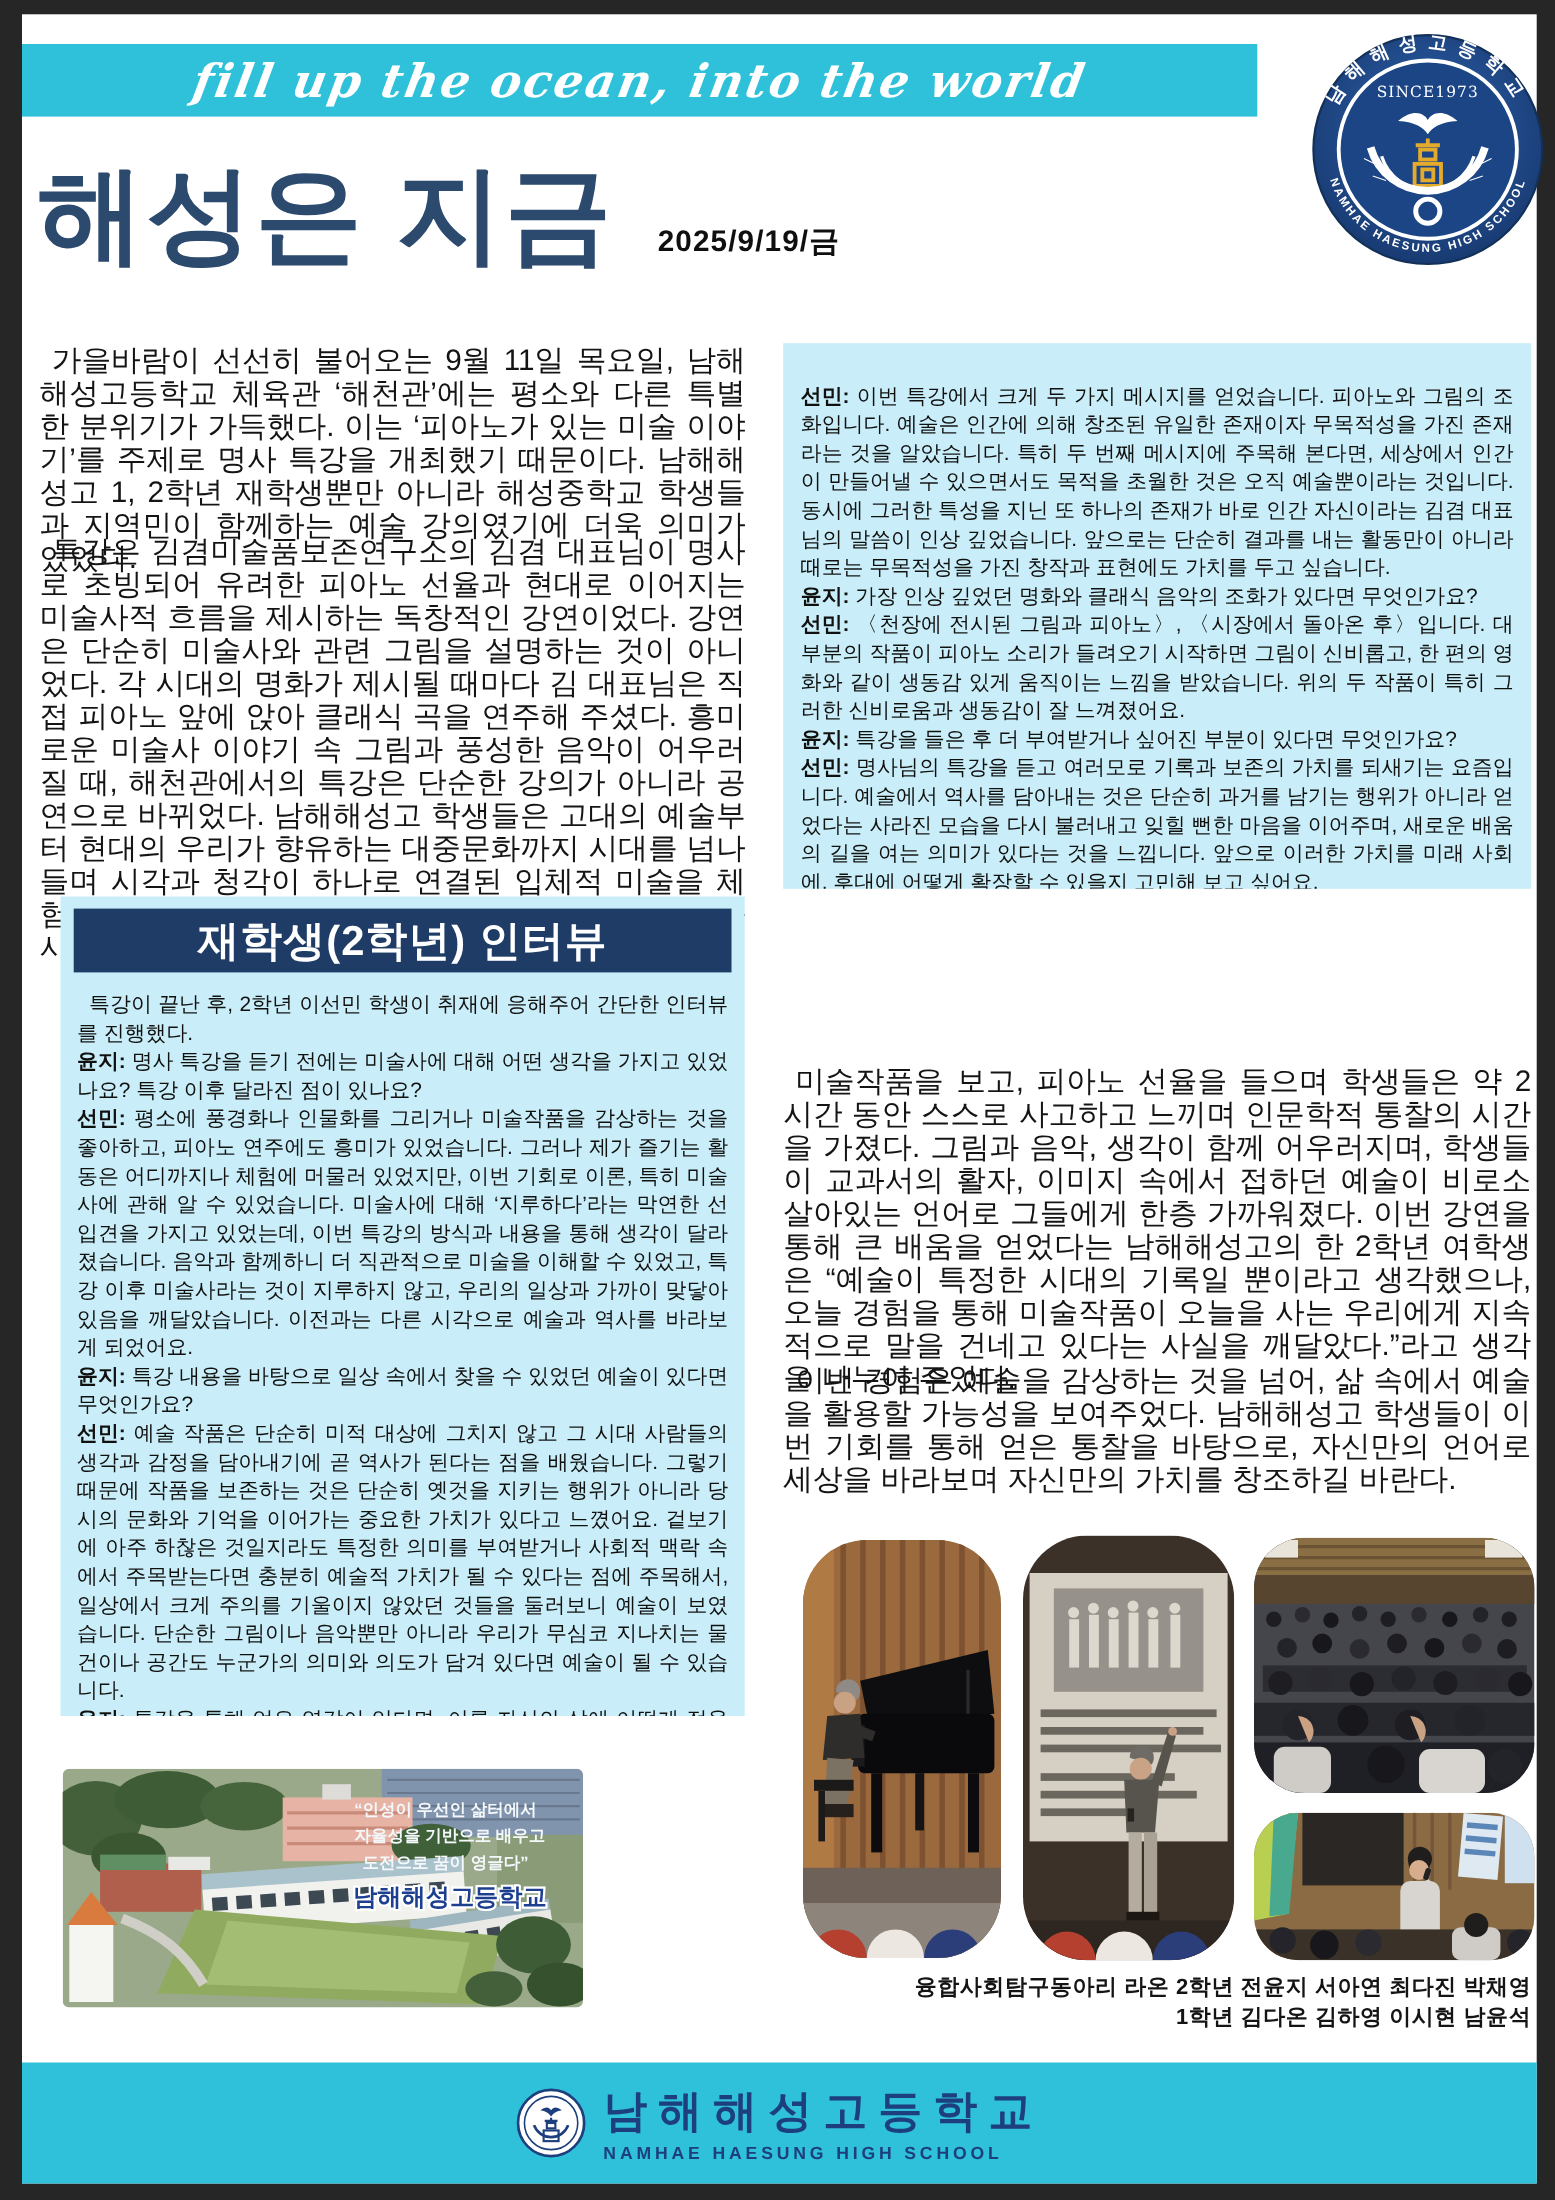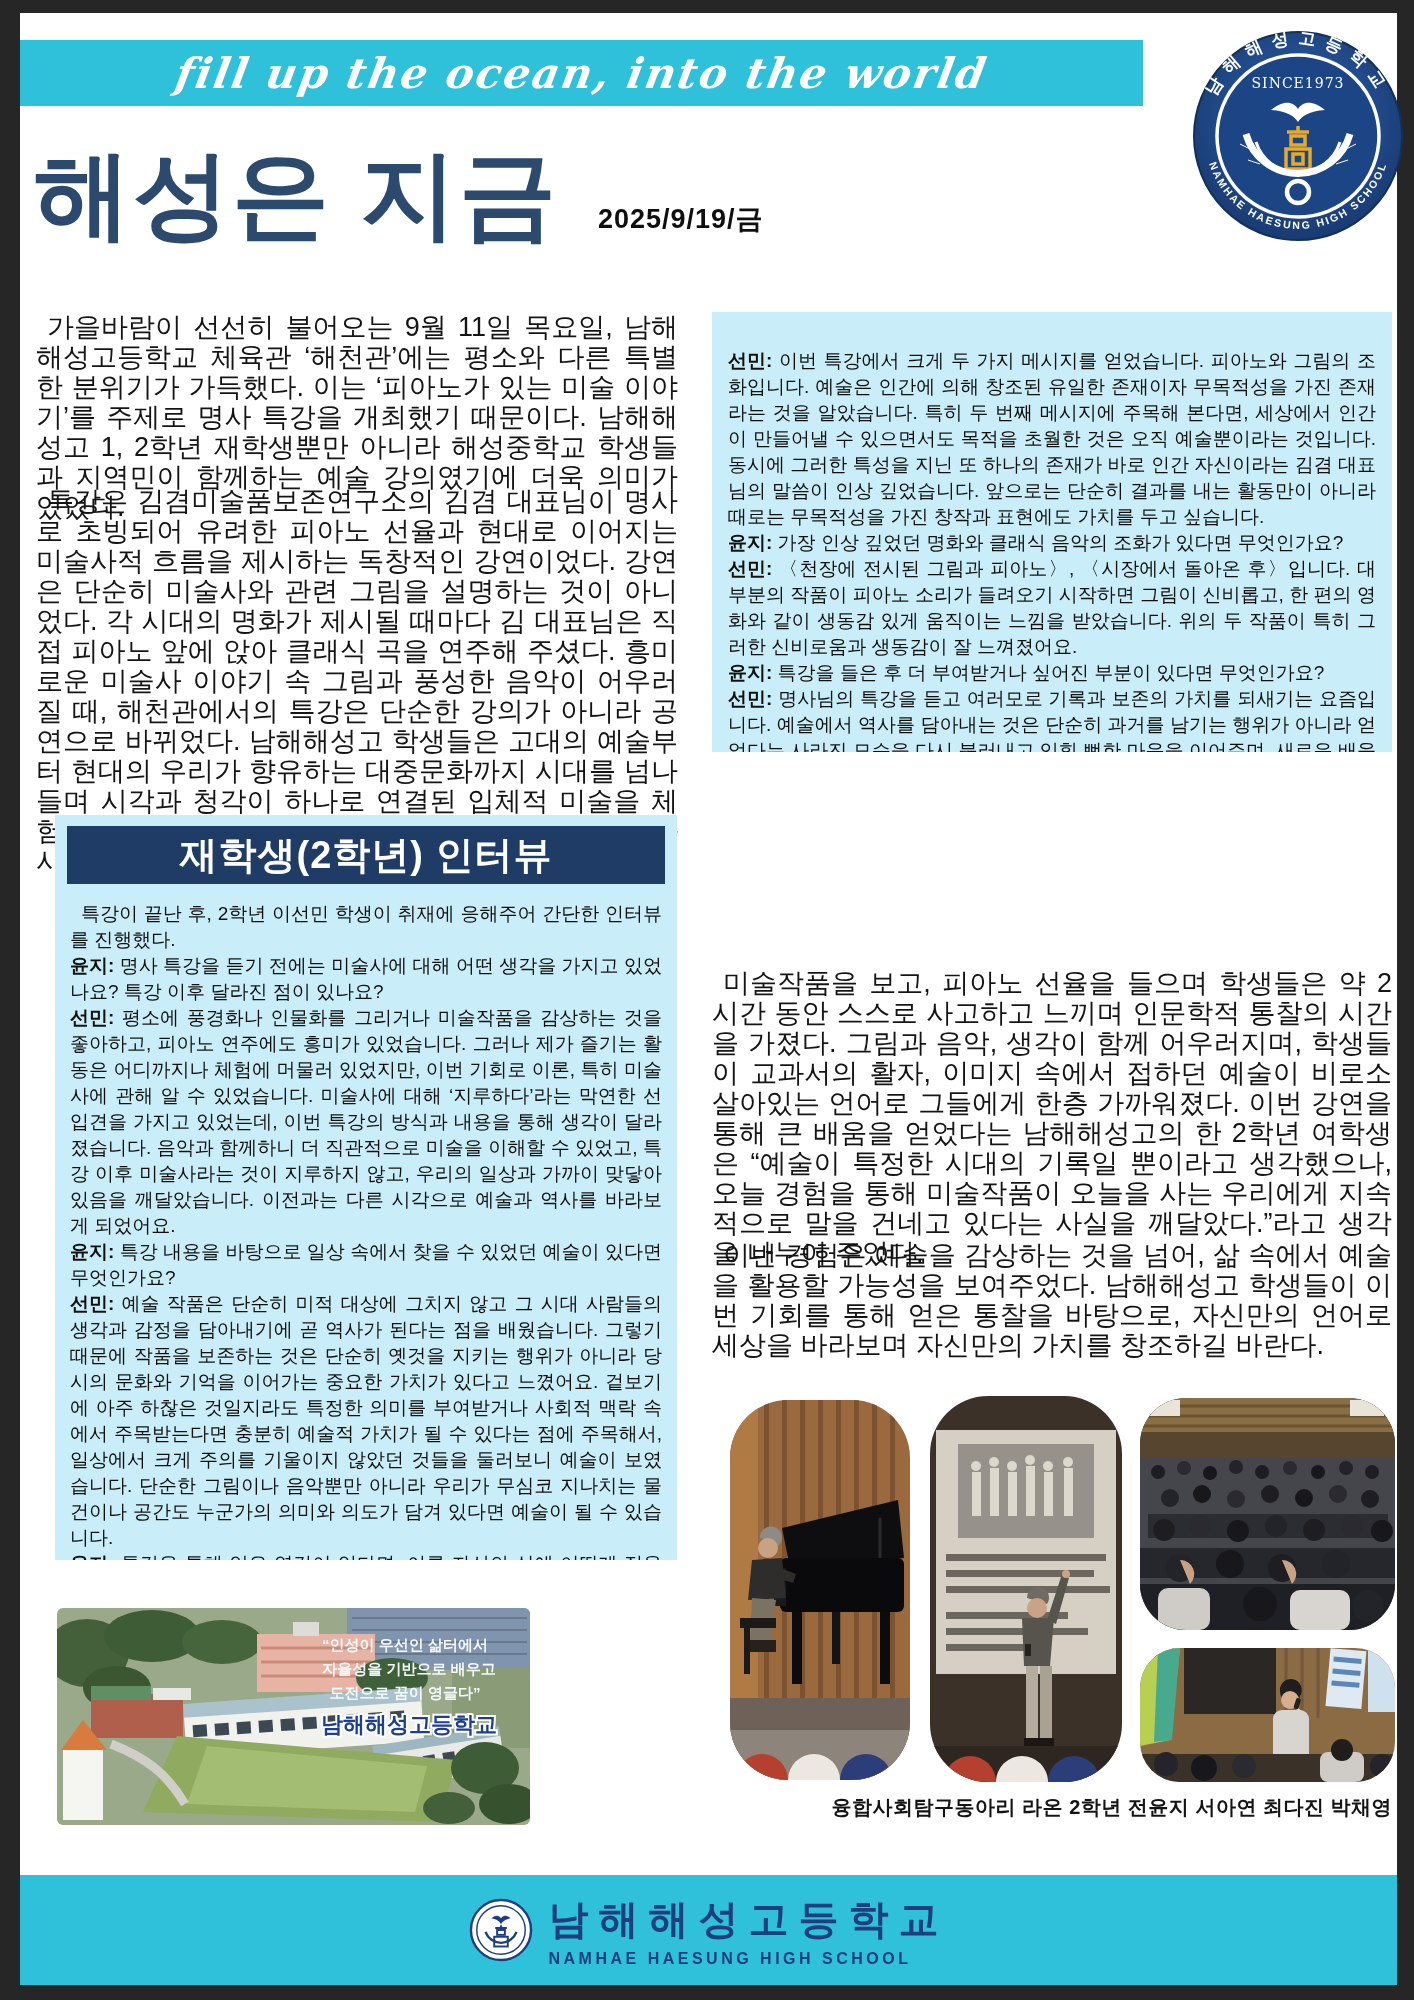--- a/index.html
+++ b/index.html
@@ -20,21 +20,21 @@
 
   .para { position:absolute; width:642px; font-size:27px; line-height:30px; color:#141414;
           text-align:justify; word-break:break-all; text-indent:11px; margin:0; }
   .pos-p1 { left:16px;  top:299px; }
   .pos-p2 { left:16px;  top:473px; }
   .pos-p3 { left:692px; top:955px;  width:680px; }
   .pos-p4 { left:692px; top:1227px; width:680px; }
 
   .ibox { position:absolute; background:#c9eef9; overflow:hidden; }
   .left-ibox  { left:35px;  top:802px; width:622px; height:745px; }
-  .right-ibox { left:692px; top:299px; width:680px; height:440px; }
+  .right-ibox { left:692px; top:299px; width:680px; height:496px; }
   .ihead { margin:11px 12px 0; height:58px; background:#1f3c66;
            display:flex; align-items:center; justify-content:center; }
   .ihead span { color:#ffffff; font-size:38px; font-weight:800; letter-spacing:1px; }
   .itext { padding:17px 15px 0; font-size:19px; line-height:26px; color:#10100f;
            text-align:justify; word-break:break-all; }
   .right-ibox .itext { padding:36px 16px 0; }
   .itext p { margin:0; }
   .spk { font-weight:800; }
 
   .photo { position:absolute; display:block; }
@@ -352,20 +352,21 @@
         <circle cx="64" cy="120" r="13" fill="#17171c"></circle>
         <circle cx="104" cy="118" r="12" fill="#2a2a30"></circle>
         <rect x="180" y="104" width="44" height="30" rx="8" fill="#cfccc8"></rect>
         <circle cx="202" cy="102" r="11" fill="#201d1d"></circle>
         <circle cx="242" cy="118" r="12" fill="#24242a"></circle>
       </g>
     </svg>
 
     <div class="byline">
       <div>융합사회탐구동아리 라온 2학년 전윤지 서아연 최다진 박채영</div>
+      <div>1학년 김다온 김하영 이시현 남윤석</div>
     </div>
 
     <div class="footer">
       <svg width="64" height="64" viewBox="-33 -33 66 66">
         <circle r="31" fill="#ffffff" stroke="#1d3f7d" stroke-width="2.5"></circle>
         <circle r="25" fill="none" stroke="#1d3f7d" stroke-width="1.5"></circle>
         <path d="M -10,-12 C -5,-16 -2,-15 0,-12 C 2,-15 5,-16 10,-12 C 4,-11 2,-9 0,-6 C -2,-9 -4,-11 -10,-12 Z" fill="#1d3f7d"></path>
         <g stroke="#1d3f7d" stroke-width="2" fill="none">
           <path d="M -6,-2 H 6 M 0,-5 V -2"></path>
           <rect x="-4" y="0" width="8" height="5"></rect>

